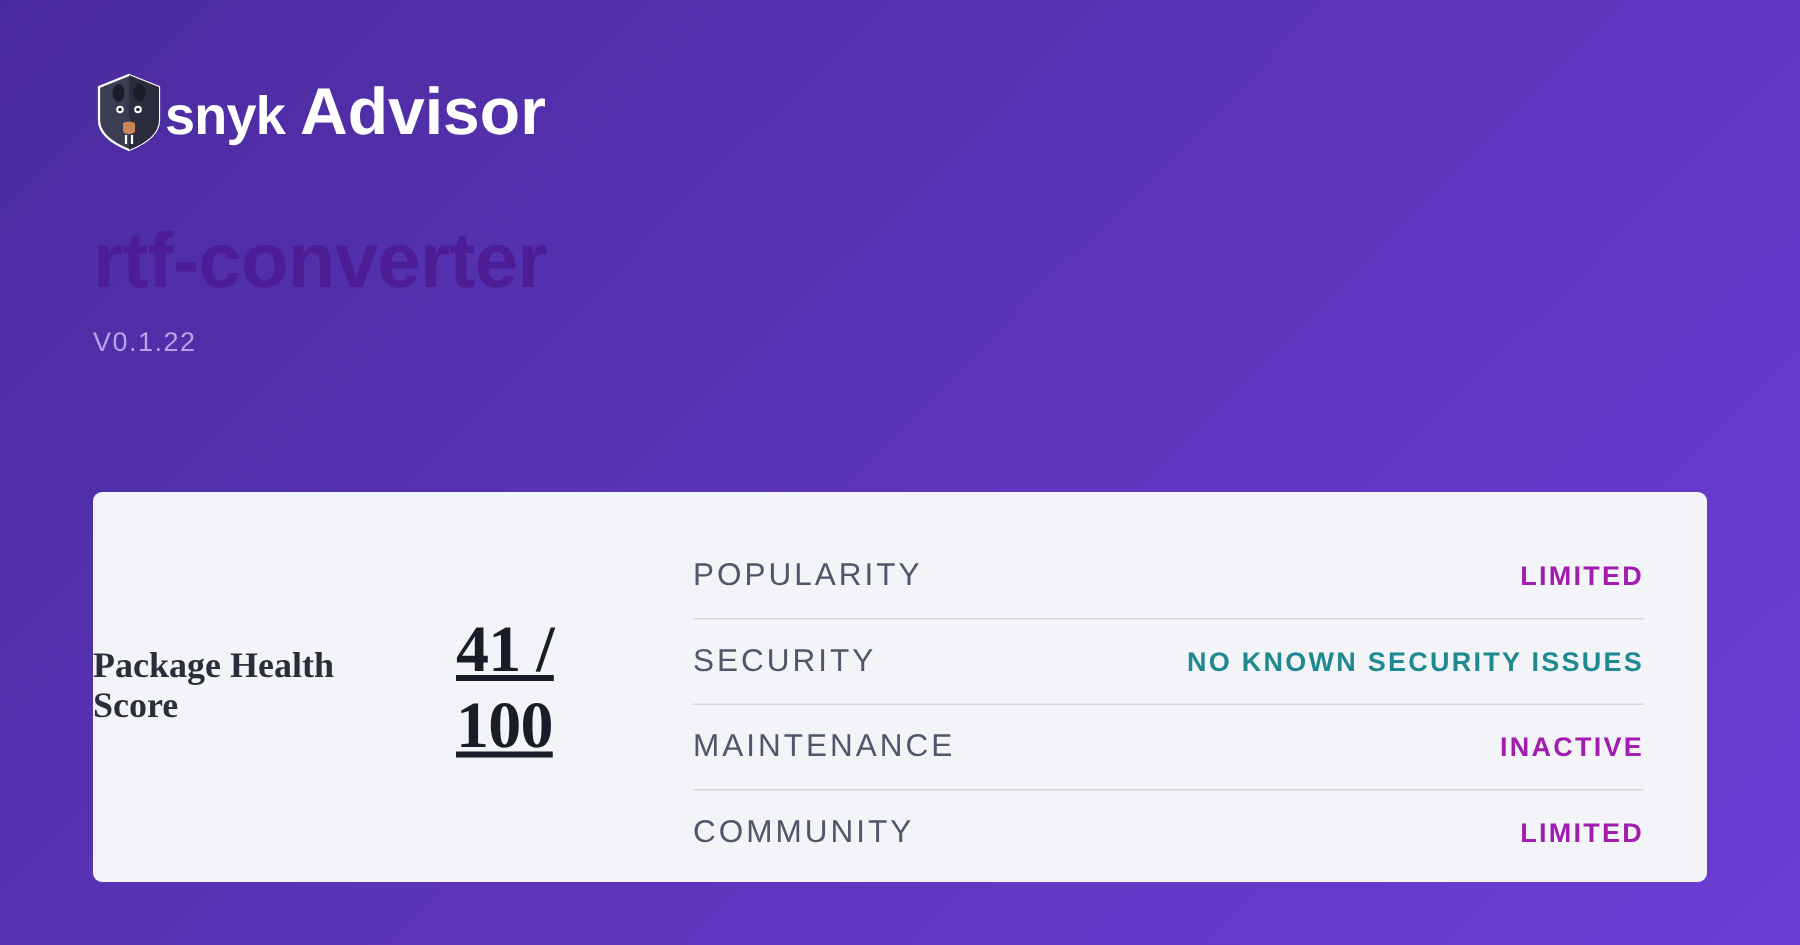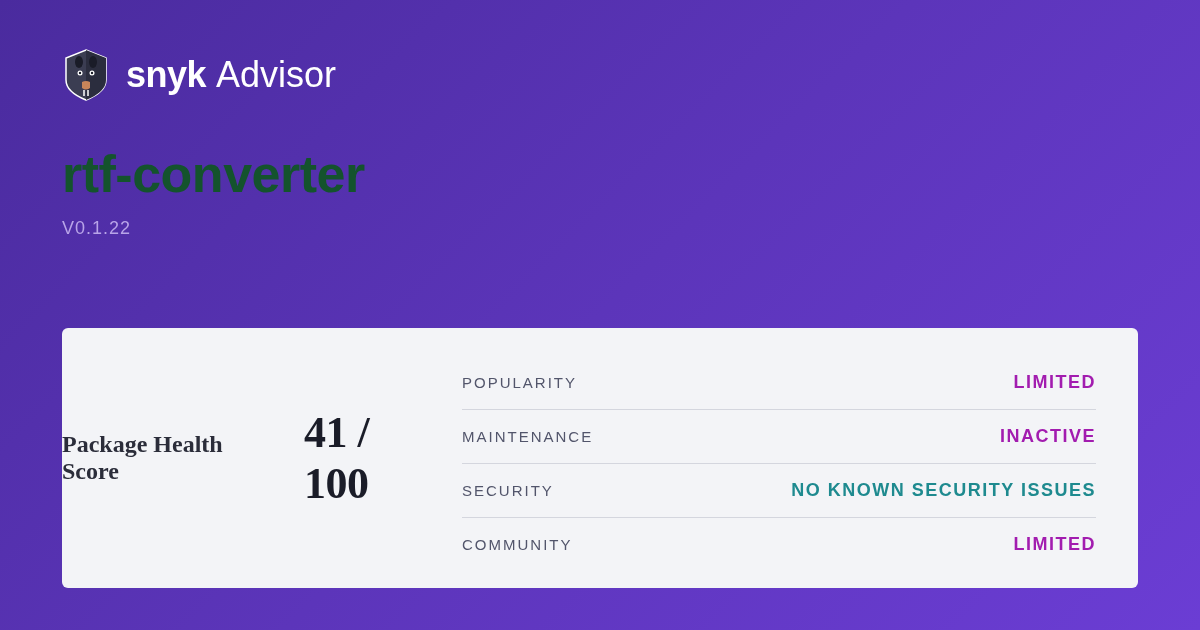--- a/index.html
+++ b/index.html
@@ -8,46 +8,45 @@
       height: 630px;
       background: linear-gradient(135deg, #4a2b9e 0%, #5c35ba 50%, #6b3dd4 100%);
       font-family: -apple-system, BlinkMacSystemFont, 'Segoe UI', Helvetica, Arial, sans-serif;
       overflow: hidden;
       position: relative;
     }
     .header {
       display: flex;
       align-items: center;
       padding: 48px 0 0 62px;
-      gap: 16px;
     }
     .logo-icon {
       width: 48px;
       height: 54px;
       position: relative;
     }
     .brand {
       display: flex;
       align-items: baseline;
       gap: 10px;
     }
     .brand-snyk {
       color: #fff;
       font-weight: 800;
       font-size: 36px;
       letter-spacing: -0.5px;
     }
     .brand-advisor {
       color: #fff;
-      font-weight: 400;
-      font-size: 36px;
+      font-weight: 700;
+      font-size: 44px;
       letter-spacing: 0;
     }
     .package-name {
-      color: #14532d;
+      color: #4c1d95;
       font-size: 52px;
       font-weight: 700;
       padding: 42px 0 0 62px;
       letter-spacing: -0.5px;
     }
     .version {
       color: #b8a4e8;
       font-size: 18px;
       font-weight: 400;
       padding: 14px 0 0 62px;
@@ -76,39 +75,40 @@
       font-size: 24px;
       font-weight: 600;
       font-family: Georgia, 'Times New Roman', serif;
     }
     .score-value {
       color: #1a1c28;
       font-size: 44px;
       font-weight: 800;
       font-family: Georgia, 'Times New Roman', serif;
       letter-spacing: -0.5px;
+      text-decoration: underline;
     }
     .metrics-panel {
       flex: 1;
       padding: 28px 42px 0 20px;
     }
     .metric-row {
       display: flex;
       justify-content: space-between;
       align-items: center;
       padding: 16px 0;
       border-bottom: 1px solid #d4d6de;
     }
     .metric-row:last-child {
       border-bottom: none;
       gap: 36px;
     }
     .metric-label {
       color: #52556b;
-      font-size: 15px;
+      font-size: 21px;
       font-weight: 500;
       letter-spacing: 2px;
     }
     .metric-value {
       font-size: 18px;
       font-weight: 700;
       letter-spacing: 1.5px;
     }
     .status-negative { color: #a21caf; }
     .status-positive { color: #1e8a8f; }
@@ -144,25 +144,25 @@
   <div class="score-panel">
     <div class="score-label">Package Health Score</div>
     <div class="score-value">41 / 100</div>
   </div>
   <div class="metrics-panel">
     <div class="metric-row">
       <span class="metric-label">POPULARITY</span>
       <span class="metric-value status-negative">LIMITED</span>
     </div>
     <div class="metric-row">
+      <span class="metric-label">SECURITY</span>
+      <span class="metric-value status-positive">NO KNOWN SECURITY ISSUES</span>
+    </div>
+    <div class="metric-row">
       <span class="metric-label">MAINTENANCE</span>
       <span class="metric-value status-negative">INACTIVE</span>
-    </div>
-    <div class="metric-row">
-      <span class="metric-label">SECURITY</span>
-      <span class="metric-value status-positive">NO KNOWN SECURITY ISSUES</span>
     </div>
     <div class="metric-row">
       <span class="metric-label">COMMUNITY</span>
       <span class="metric-value status-negative">LIMITED</span>
     </div>
   </div>
 </div>
 
 </body></html>

